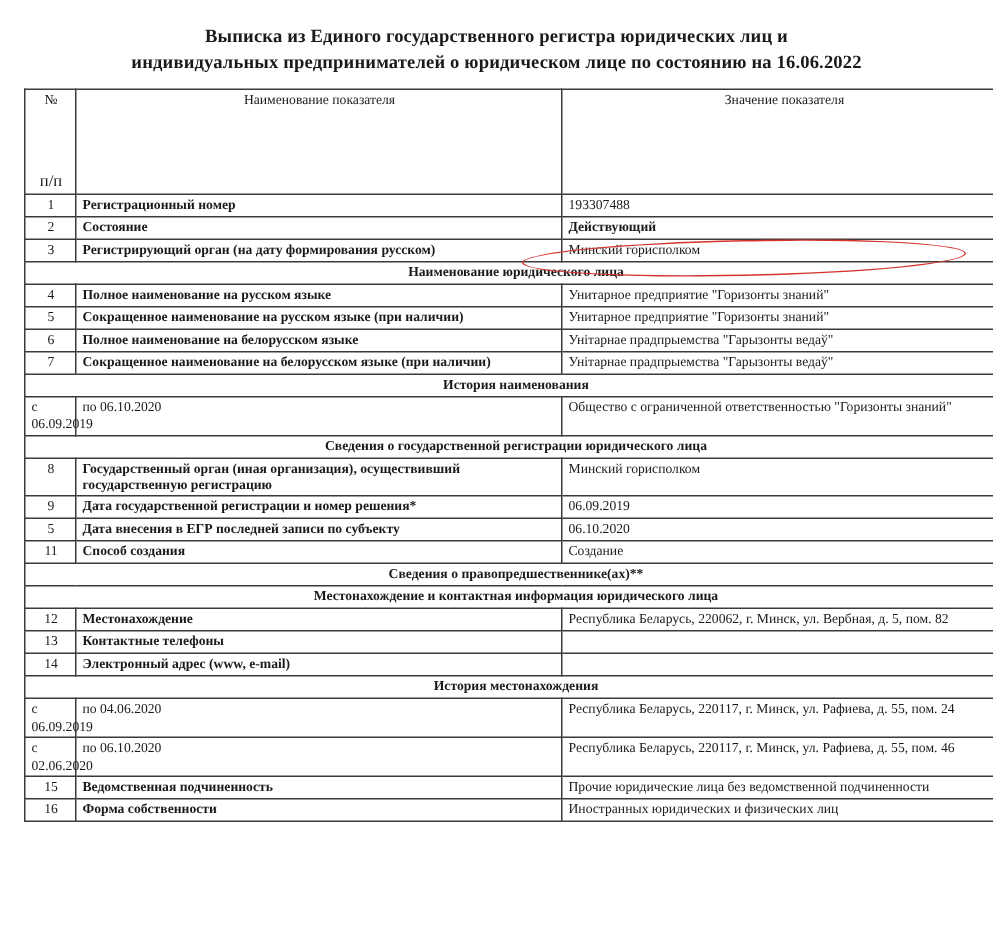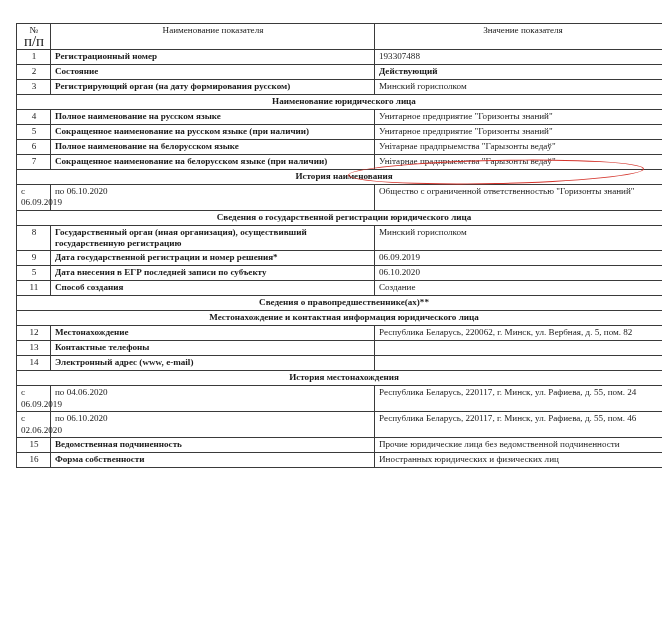--- a/index.html
+++ b/index.html
@@ -48,21 +48,22 @@
   .c-val   { width: 288px; }
   .hdr td {
     text-align: center;
     font-weight: normal;
     vertical-align: middle;
     height: 26px;
     padding: 2px 3px;
   }
   .hdr .sub {
     display: block;
-    font-size: 15px;
+    font-size: 11px;
+    margin-top: 44px;
   }
   .section td {
     text-align: center;
     font-weight: bold;
     padding: 1px 3px 2px 3px;
   }
   .bold { font-weight: bold; }
   .split-left {
     width: 156px;
     margin-top: 40px;
@@ -84,20 +85,22 @@
     pointer-events: none;
   }
   .tall { height: 23px; }
 </style>
 </head>
 <body>
 
 <div class="page">
 
   <div class="doc-title">
+    <div>Выписка из Единого государственного регистра юридических лиц и</div>
+    <div>индивидуальных предпринимателей о юридическом лице по состоянию на 16.06.2022</div>
   </div>
 
   <table class="reg">
     <tbody>
       <tr class="hdr">
         <td class="c-num">
           <span>№</span>
           <span class="sub">п/п</span>
         </td>
         <td class="c-name">Наименование показателя</td>

